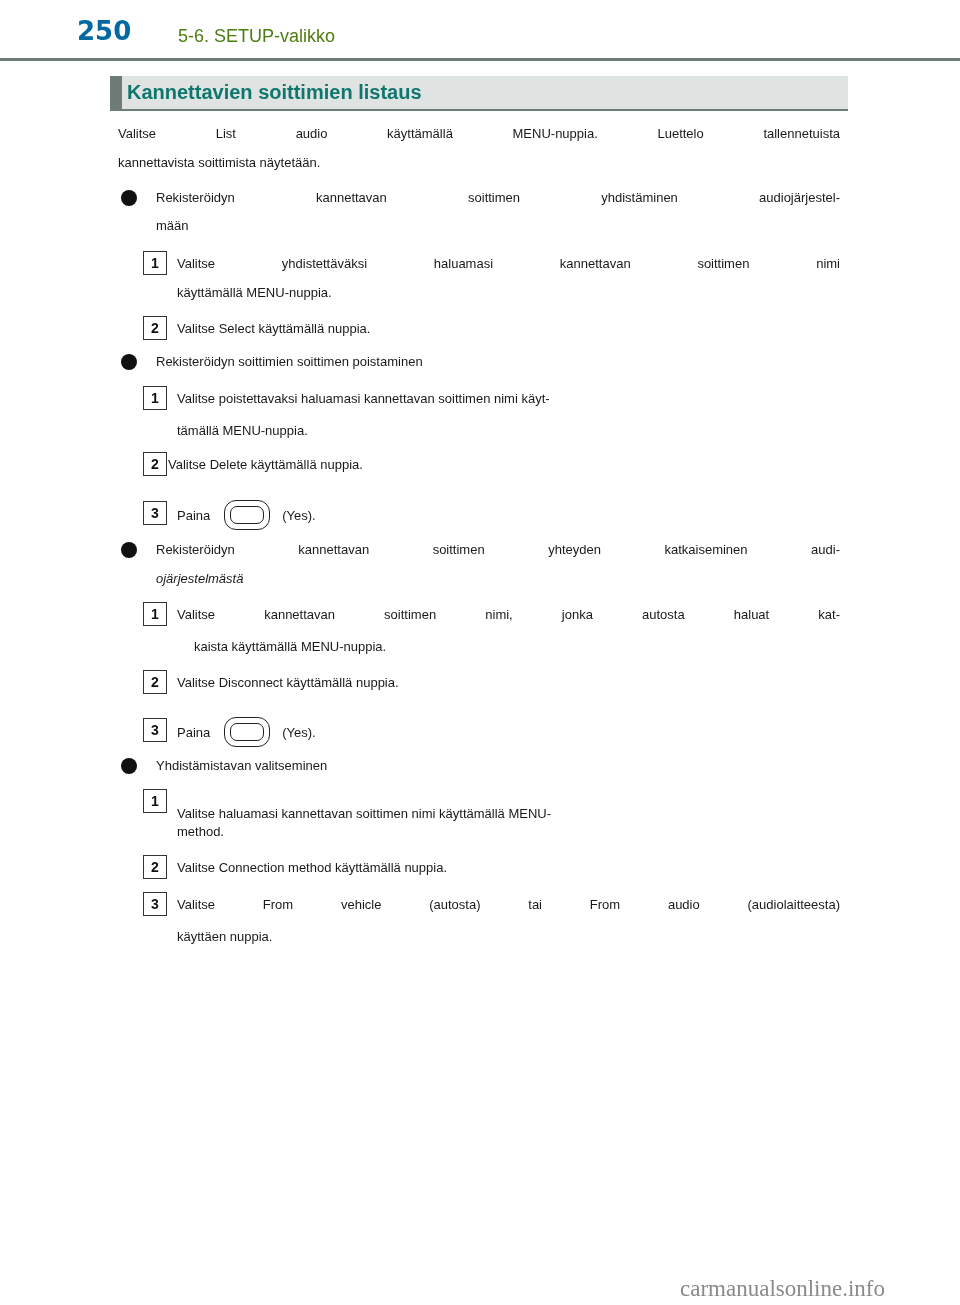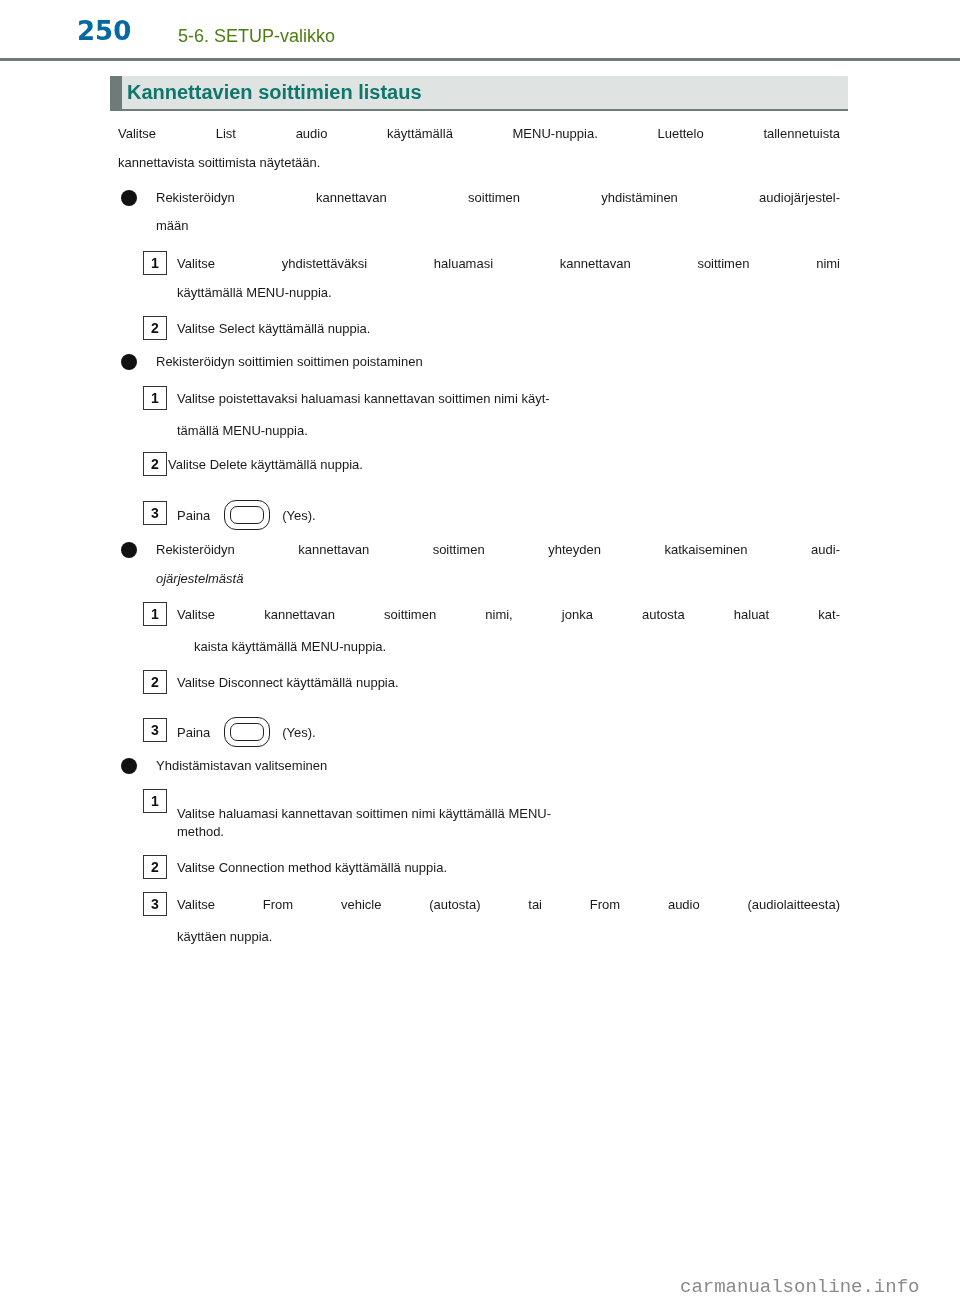--- a/index.html
+++ b/index.html
@@ -49,21 +49,21 @@
     display: inline-block; vertical-align: middle; position: relative;
     width: 46px; height: 30px; border: 1.5px solid #222; border-radius: 12px;
     margin: 0 12px 0 14px; top: -2px; box-sizing: border-box;
   }
   .btn-glyph::after {
     content: ""; position: absolute; left: 5px; top: 5px; right: 5px; bottom: 5px;
     border: 1.5px solid #222; border-radius: 7px;
   }
   .watermark {
     position: absolute; left: 680px; top: 1276px;
-    font-family: Liberation Mono, monospace; font-size: 19px; color: #8a8a8a;
+    font-family: Liberation Serif, serif; font-size: 23px; color: #8a8a8a;
   }
 </style>
 </head>
 <body>
 
 <div class="page-number">250</div>
 <div class="chapter-title">5-6. SETUP-valikko</div>
 <div class="header-rule"></div>
 
 <div class="section-heading">

